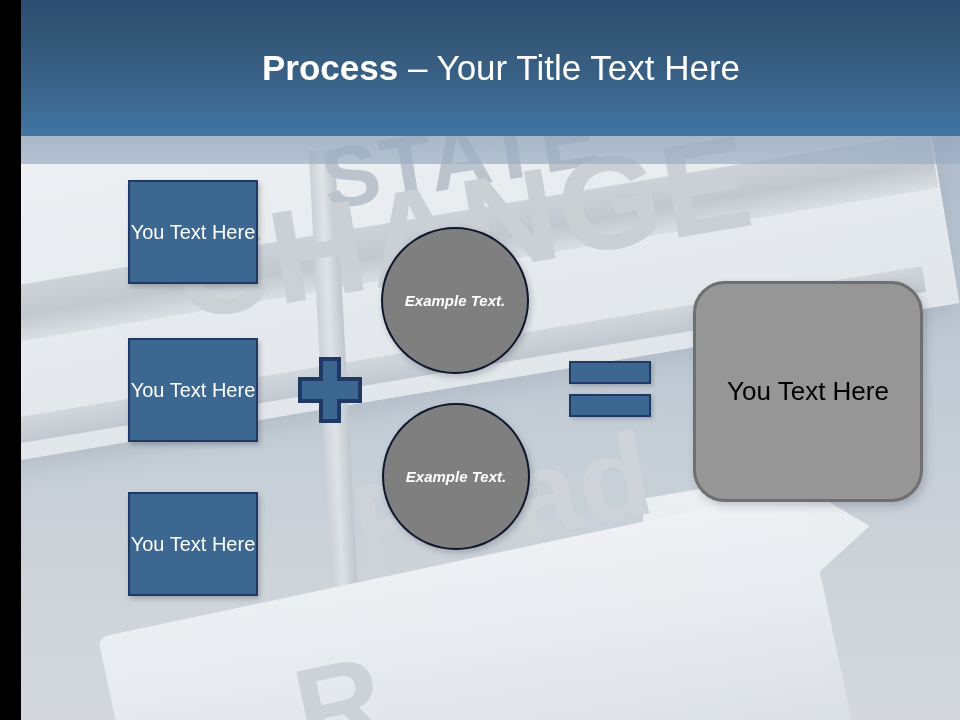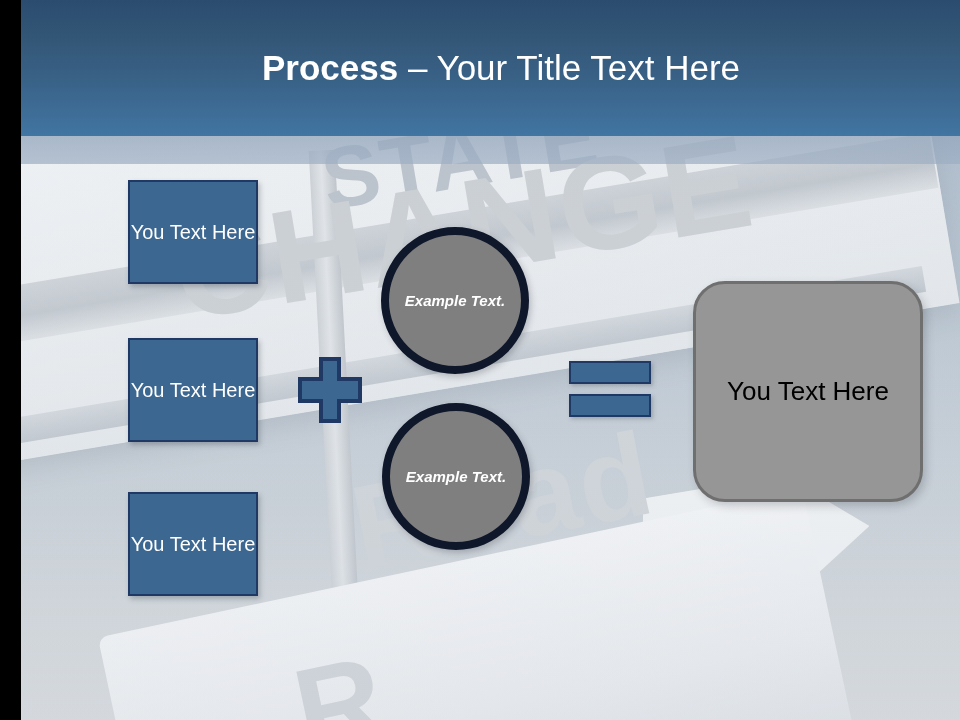--- a/index.html
+++ b/index.html
@@ -197,21 +197,21 @@
   }
   .eq-bar.top { top: 0; }
   .eq-bar.bottom { top: 33px; }
 
   .circle {
     position: absolute;
     width: 148px;
     height: 147px;
     border-radius: 50%;
     background: #7f7f7f;
-    border: 8px solid #0f172a;
+    border: 2px solid #0f172a;
     color: #ffffff;
     font-size: 15px;
     font-weight: bold;
     font-style: italic;
     line-height: 21px;
     display: flex;
     align-items: center;
     justify-content: center;
     text-align: center;
     box-sizing: border-box;

